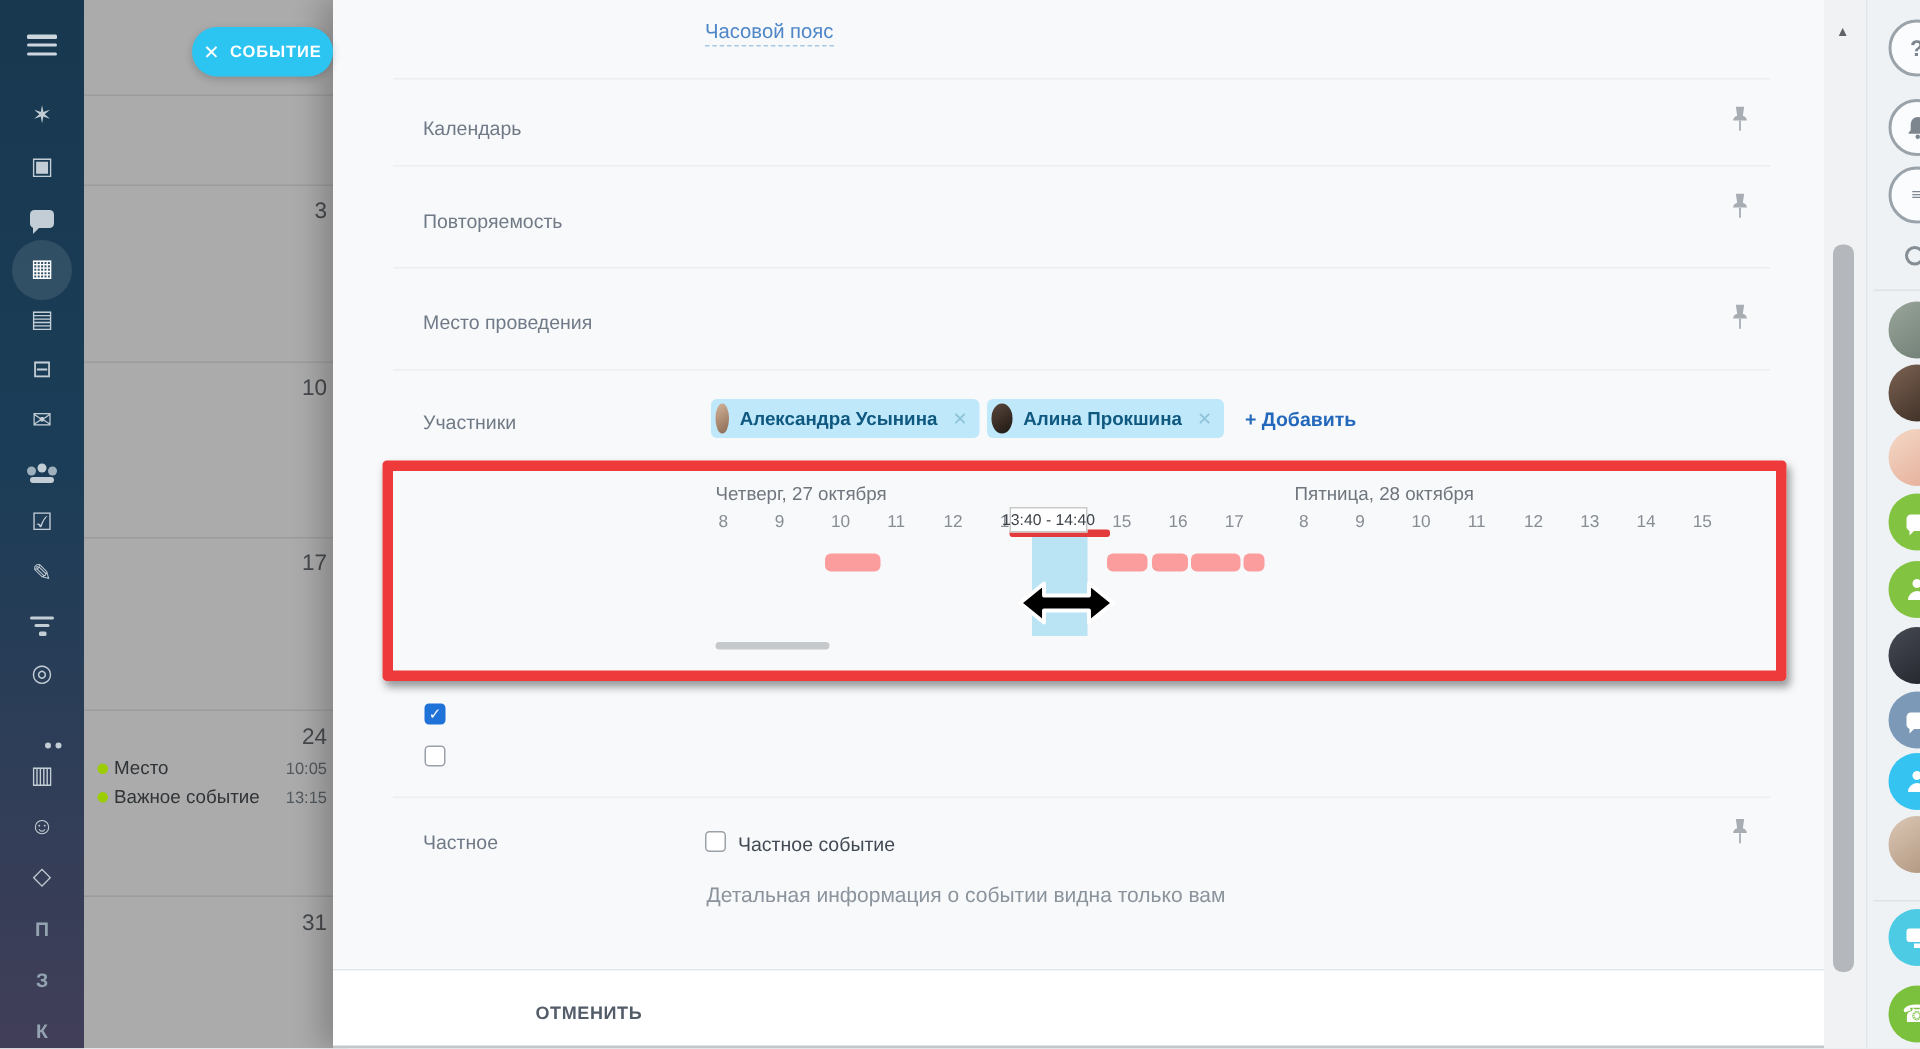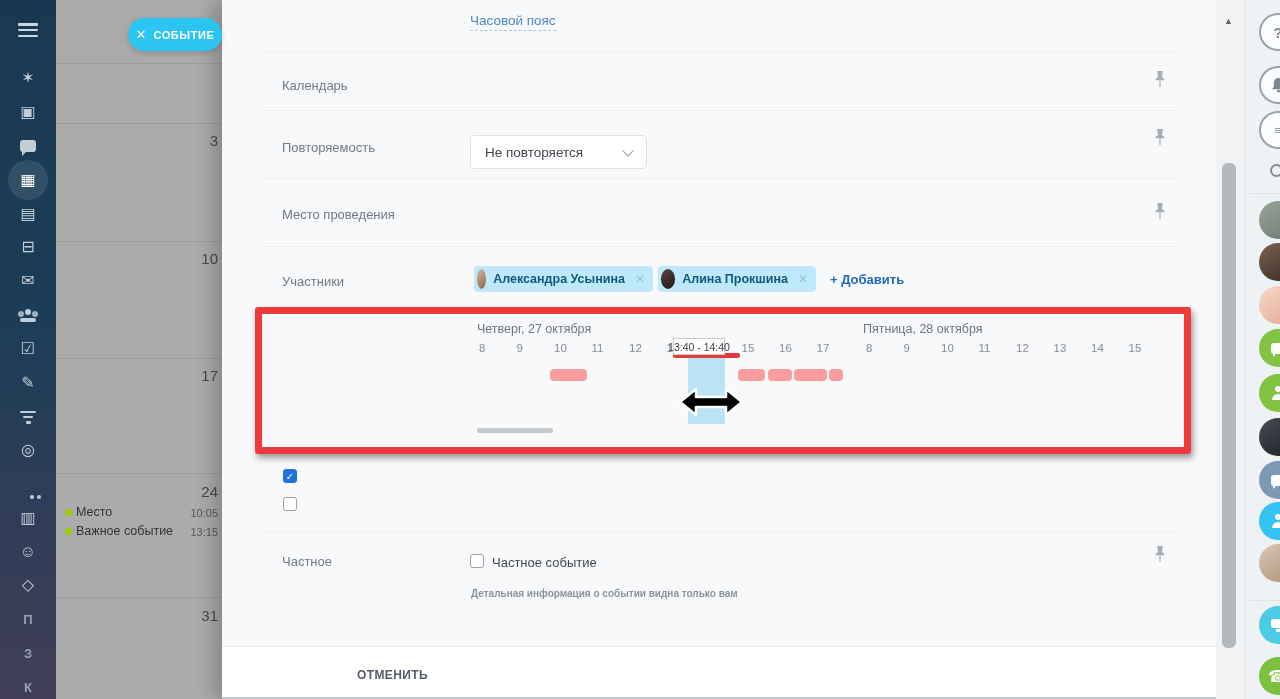--- a/index.html
+++ b/index.html
@@ -75,21 +75,21 @@
   .emp-av{position:absolute;width:24px;height:24px;border-radius:50%;}
   .emp-name{position:absolute;font-size:13px;color:#474e57;white-space:nowrap;}
   .online{position:absolute;width:11px;height:11px;border-radius:50%;background:#8dc63f;border:2px solid #f7f9fb;}
   .hscroll{position:absolute;left:477px;top:428px;width:76px;height:5px;border-radius:2.5px;background:#c6c9cc;z-index:3;cursor:pointer;}
   .gear{position:absolute;font-size:11px;color:#a7adb2;}
 
   
   .cb{position:absolute;width:14px;height:14px;border-radius:3px;background:#fff;border:1.5px solid #9aa1a8;cursor:pointer;}
   .cb.on{background:#1f72d8;border-color:#1f72d8;color:#fff;font-size:10px;font-weight:bold;display:flex;align-items:center;justify-content:center;}
   .cb-lbl{position:absolute;font-size:13px;color:#424a54;}
-  .hint{position:absolute;font-size:10px;color:#8b939c;font-weight:bold;}
+  .hint{position:absolute;font-size:14px;color:#8b939c;}
   .more-row{position:absolute;left:262px;top:634px;width:740px;font-size:12px;color:#9aa2a9;opacity:.55;white-space:nowrap;overflow:hidden;}
 
   
   .footer{position:absolute;left:222px;top:646px;width:994px;height:53px;background:#fff;border-top:1px solid #e3e6e9;z-index:4;}
   .footer:after{content:"";position:absolute;left:0;bottom:0;width:100%;height:2px;background:#c3c7cb;}
   .btn-save{position:absolute;left:12px;top:12px;width:108px;height:35px;border-radius:12px;background:#a9e031;border:none;
             font-size:12px;font-weight:bold;letter-spacing:.4px;color:#4c5618;cursor:pointer;}
   .btn-cancel{position:absolute;left:135px;top:21px;font-size:12px;font-weight:bold;letter-spacing:.4px;color:#535c69;cursor:pointer;}
 
   
@@ -229,24 +229,20 @@
   <div class="divider" style="top:52px;z-index:3"></div>
 
   <div class="lbl" style="top:78px;z-index:3">Календарь</div>
   <svg class="pin" style="top:71px" width="12" height="17" viewBox="0 0 12 17">
       <path fill="#a7adb3" d="M3.2 0h5.6l-.9 6.2c1.6.5 2.7 1.7 2.7 3.1H1.4c0-1.4 1.1-2.6 2.7-3.1L3.2 0z"></path>
       <rect x="5.4" y="9.3" width="1.2" height="7" rx=".6" fill="#a7adb3"></rect>
     </svg>
   <div class="divider" style="top:110px;z-index:3"></div>
 
   <div class="lbl" style="top:140px;z-index:3">Повторяемость</div>
-  <div class="sel" style="left:470px;top:135px;width:177px;height:34px;z-index:3">
-    <span class="sel-txt" style="margin-left:14px">Не повторяется</span>
-    <span class="chev" style="right:14px;top:11px"></span>
-  </div>
   <svg class="pin" style="top:129px" width="12" height="17" viewBox="0 0 12 17">
       <path fill="#a7adb3" d="M3.2 0h5.6l-.9 6.2c1.6.5 2.7 1.7 2.7 3.1H1.4c0-1.4 1.1-2.6 2.7-3.1L3.2 0z"></path>
       <rect x="5.4" y="9.3" width="1.2" height="7" rx=".6" fill="#a7adb3"></rect>
     </svg>
   <div class="divider" style="top:178px;z-index:3"></div>
 
   <div class="lbl" style="top:207px;z-index:3">Место проведения</div>
   <svg class="pin" style="top:203px" width="12" height="17" viewBox="0 0 12 17">
       <path fill="#a7adb3" d="M3.2 0h5.6l-.9 6.2c1.6.5 2.7 1.7 2.7 3.1H1.4c0-1.4 1.1-2.6 2.7-3.1L3.2 0z"></path>
       <rect x="5.4" y="9.3" width="1.2" height="7" rx=".6" fill="#a7adb3"></rect>

